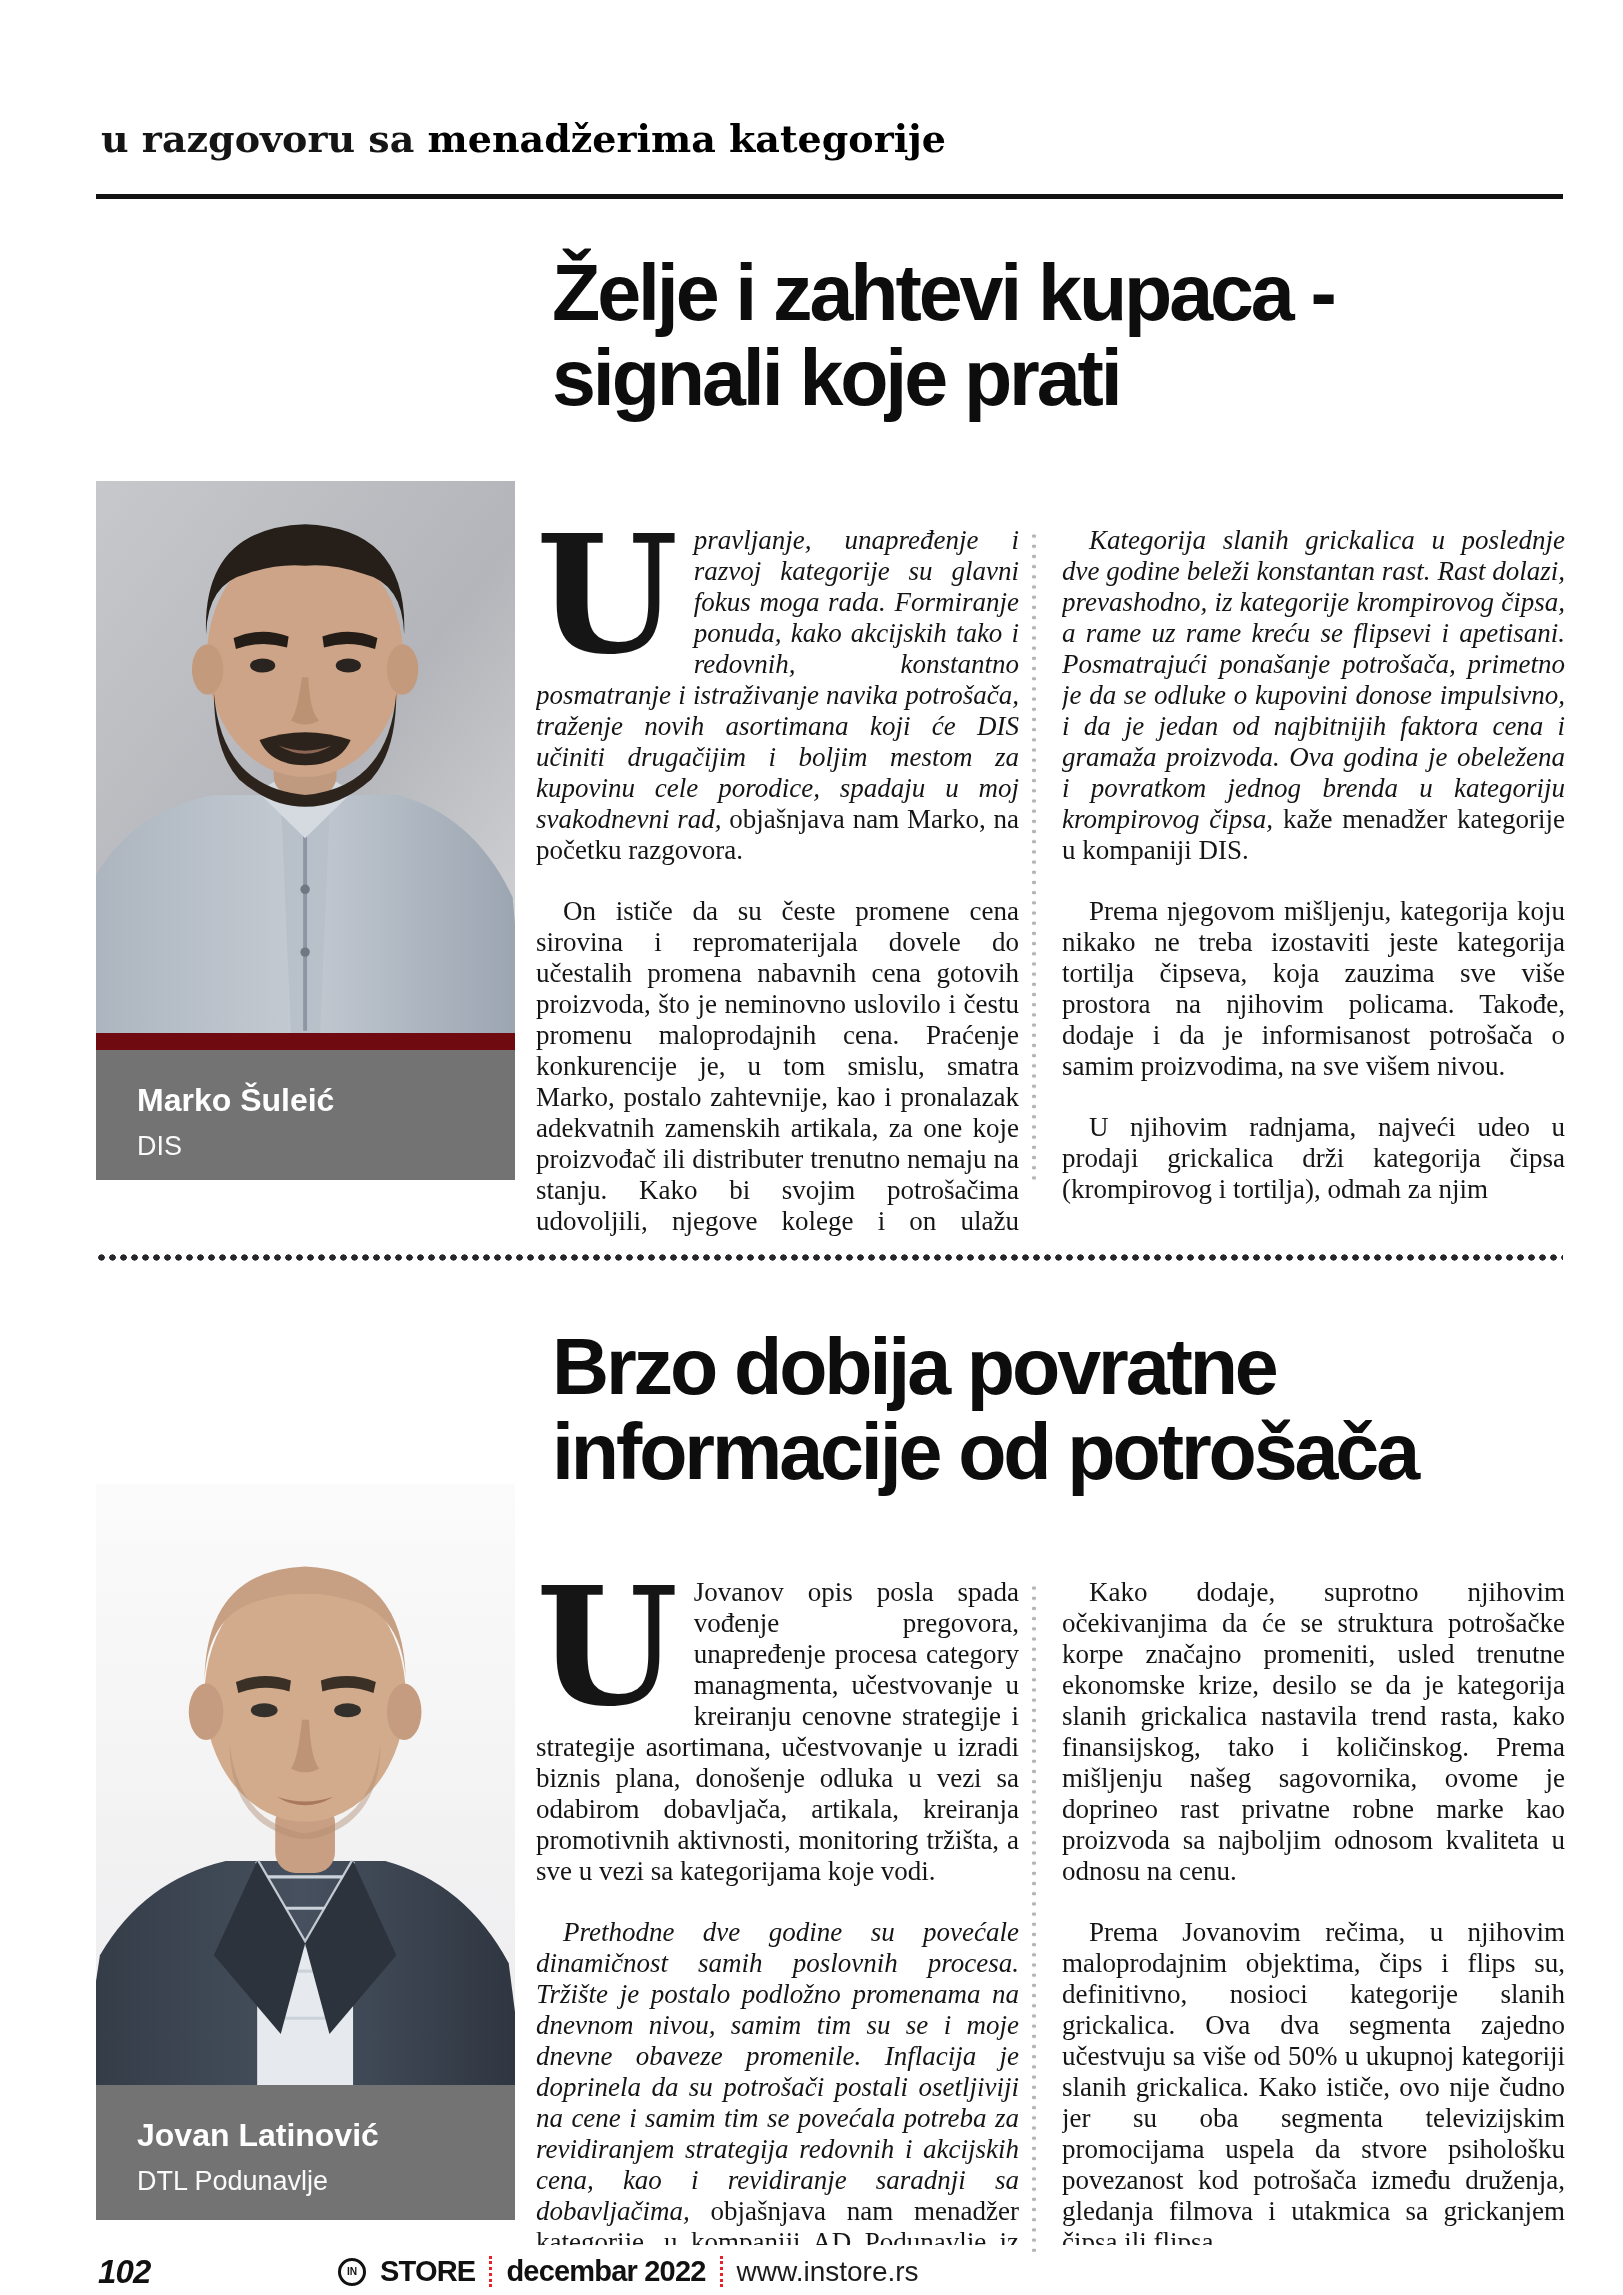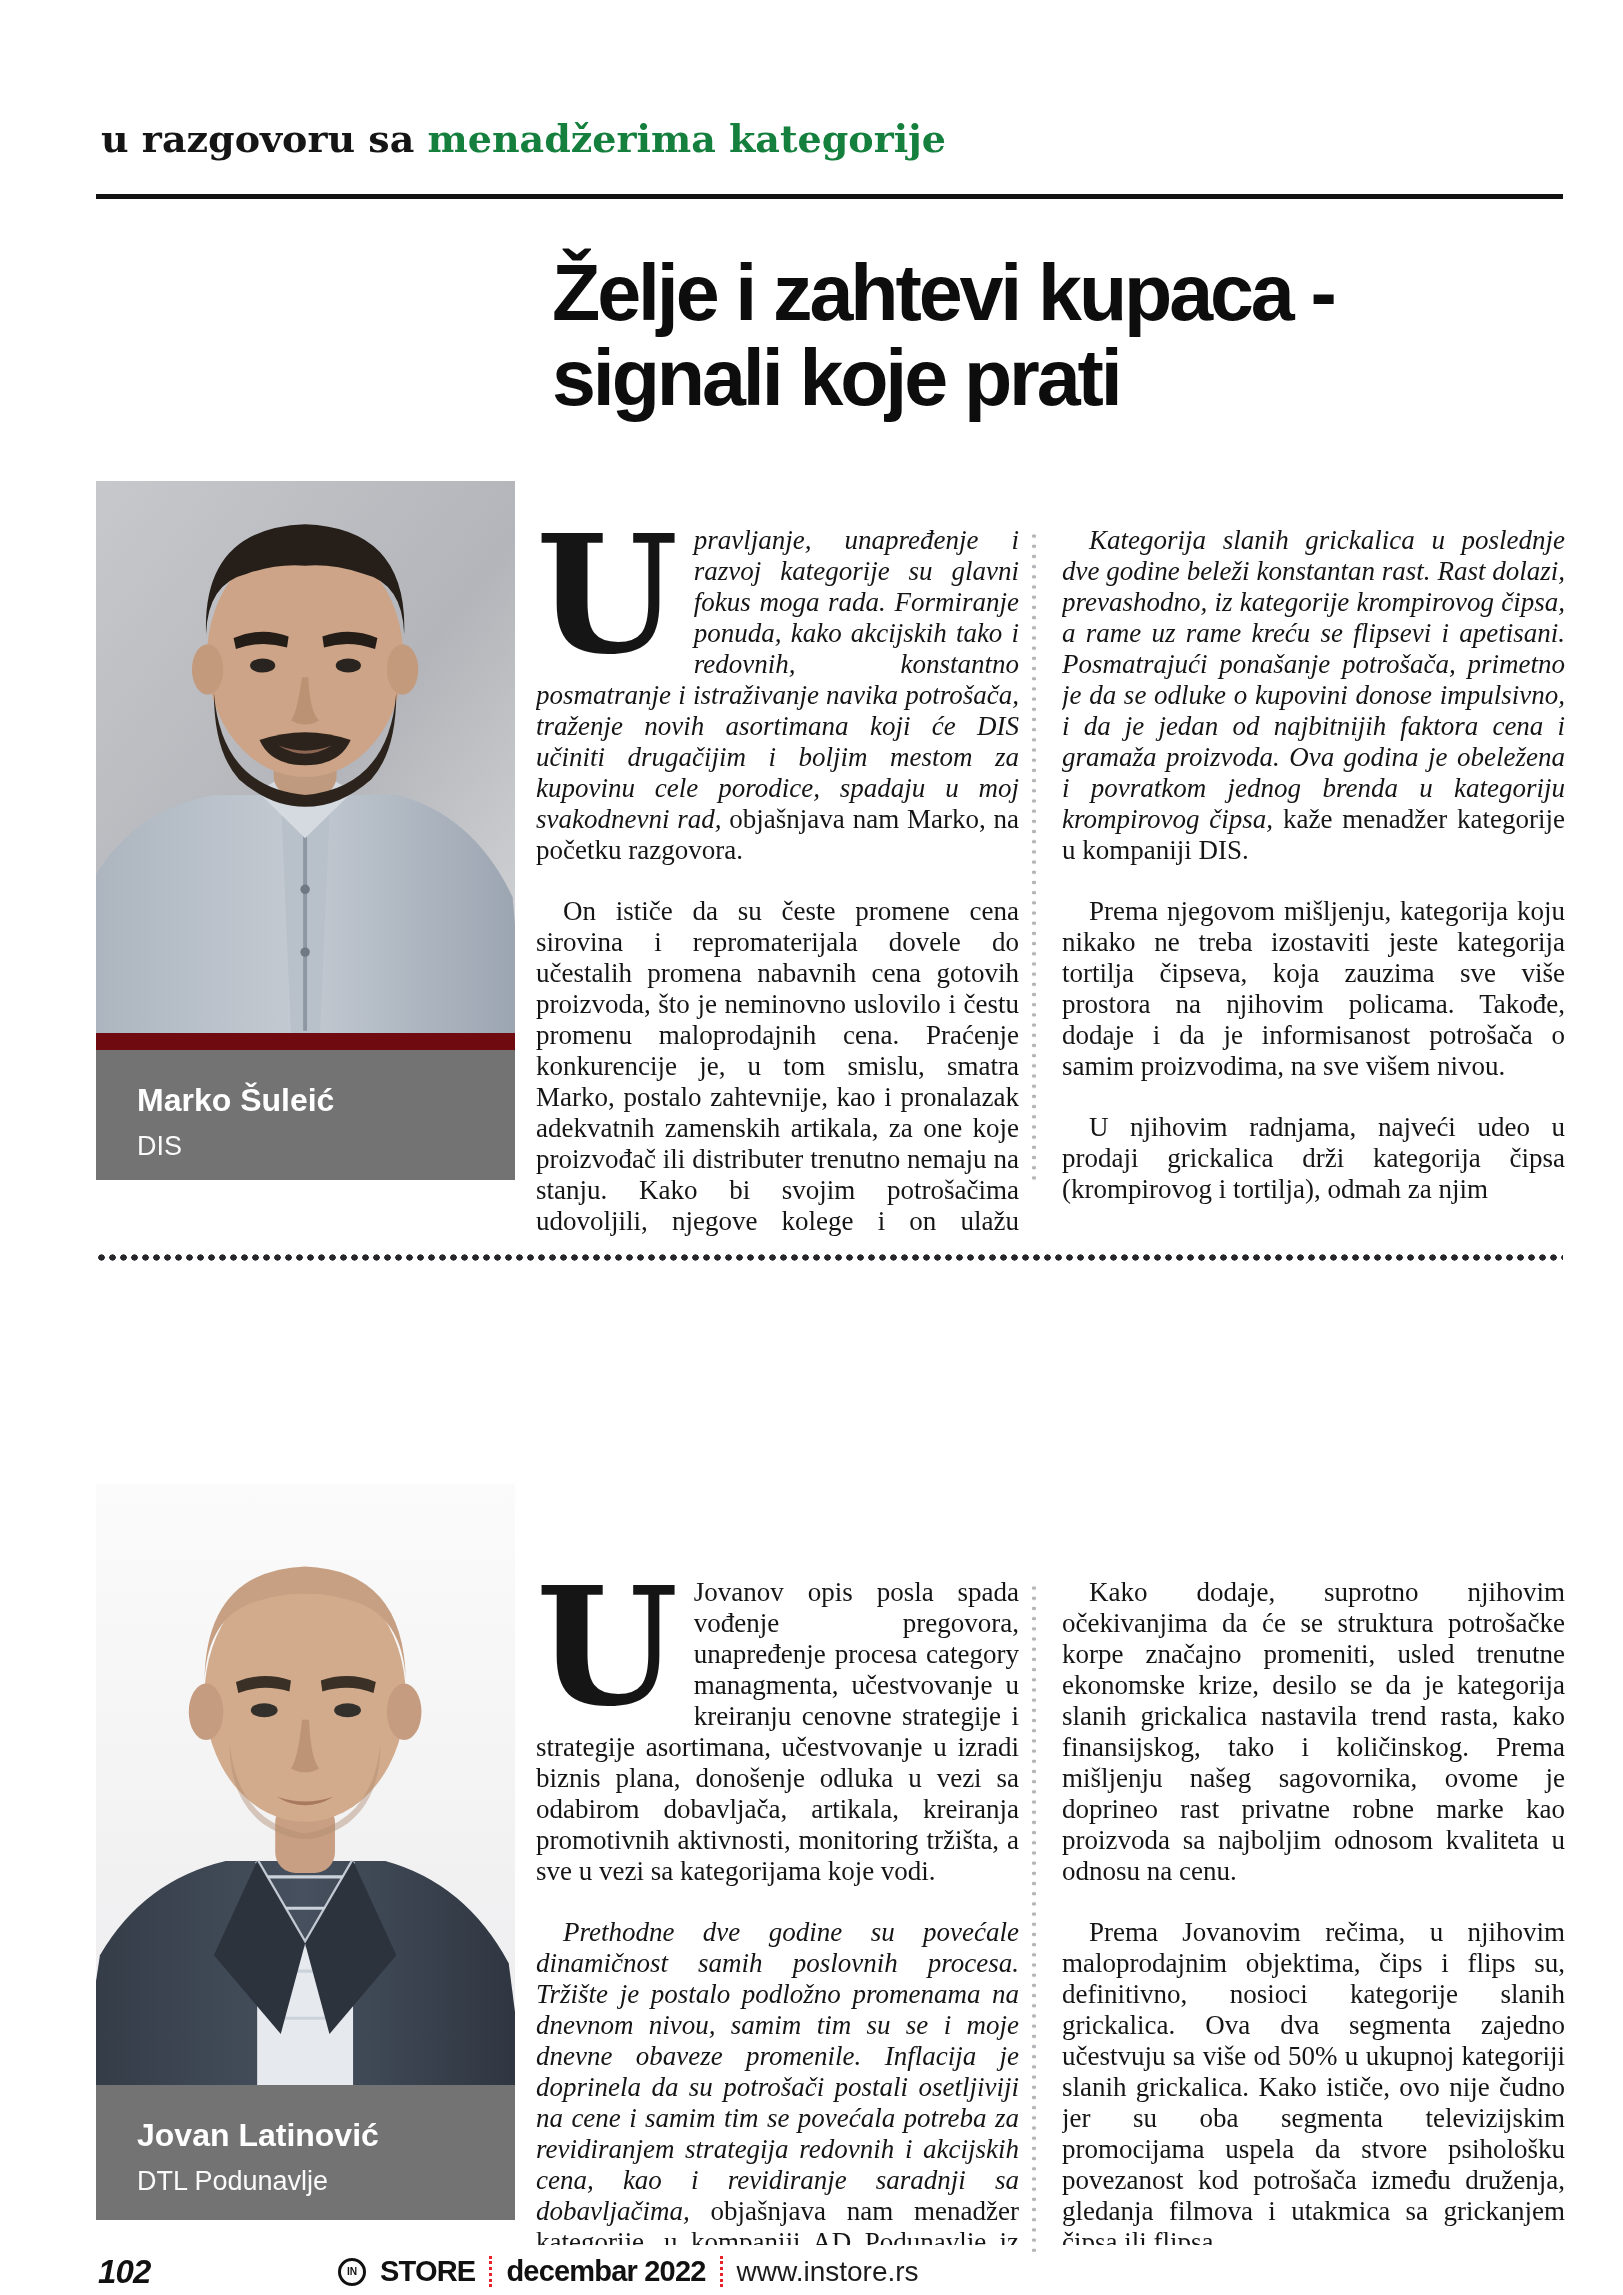--- a/index.html
+++ b/index.html
@@ -12,21 +12,21 @@
     color:#151515;
     overflow:hidden;
   }
   
   .kicker{
     position:absolute;left:101px;top:118px;
     font-family:"DejaVu Serif","Liberation Serif",serif;
     font-weight:bold;font-size:38px;line-height:1.1;white-space:nowrap;
     letter-spacing:0px;
   }
-  .kicker .red{color:#15803d;}
+  .kicker .red{color:#000000;}
   .top-rule{
     position:absolute;left:96px;top:194px;width:1467px;height:4.7px;
     background:#121212;
   }
   
   .sec-title{
     position:absolute;left:552px;width:1021px;
     font-family:"Liberation Sans","DejaVu Sans",sans-serif;
     font-weight:bold;font-size:79px;line-height:85px;
     letter-spacing:-3.1px;color:#0d0d0d;
@@ -185,20 +185,24 @@
     </div>
   <div class="vdots d1"></div>
   <div class="col s1 right">
       <p><span class="seg-italic">Kategorija slanih grickalica u poslednje dve godine beleži konstantan rast. Rast dolazi, prevashodno, iz kategorije krompirovog čipsa, a rame uz rame kreću se flipsevi i apetisani. Posmatrajući ponašanje potrošača, primetno je da se odluke o kupovini donose impulsivno, i da je jedan od najbitnijih faktora cena i gramaža proizvoda. Ova godina je obeležena i povratkom jednog brenda u kategoriju krompirovog čipsa,</span><span class="seg-roman"> kaže menadžer kategorije u kompaniji DIS.</span></p>
       <p><span class="seg-roman">Prema njegovom mišljenju, kategorija koju nikako ne treba izostaviti jeste kategorija tortilja čipseva, koja zauzima sve više prostora na njihovim policama. Takođe, dodaje i da je informisanost potrošača o samim proizvodima, na sve višem nivou.</span></p>
       <p><span class="seg-roman">U njihovim radnjama, najveći udeo u prodaji grickalica drži kategorija čipsa (krompirovog i tortilja), odmah za njim</span></p>
     </div>
 
   <div class="hdots"></div>
 
+  <div class="sec-title t2">
+    <div>Brzo dobija povratne</div>
+    <div>informacije od potrošača</div>
+  </div>
 
   <div class="photo p2">
     <svg viewBox="0 0 533 765" preserveAspectRatio="none">
       <defs>
         <linearGradient id="bg2" x1="0" y1="0" x2="0" y2="1">
           <stop offset="0" stop-color="#fbfbfb"></stop>
             <stop offset="1" stop-color="#ececee"></stop>
         </linearGradient>
         <linearGradient id="jacket" x1="0" y1="0" x2="1" y2="0">
           <stop offset="0" stop-color="#333b46"></stop>

